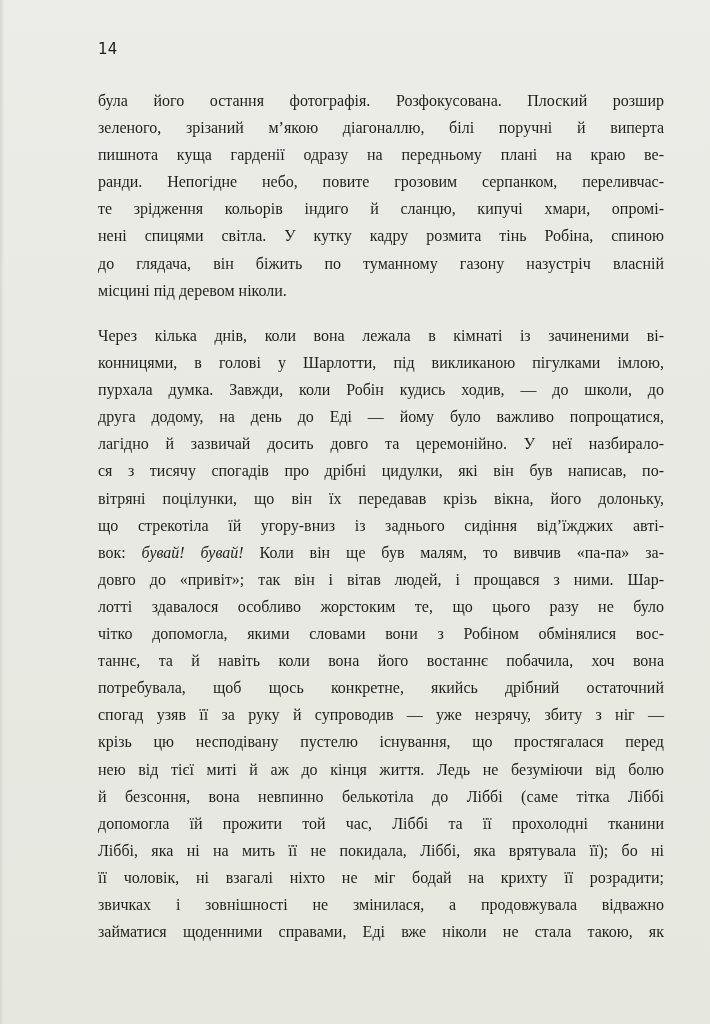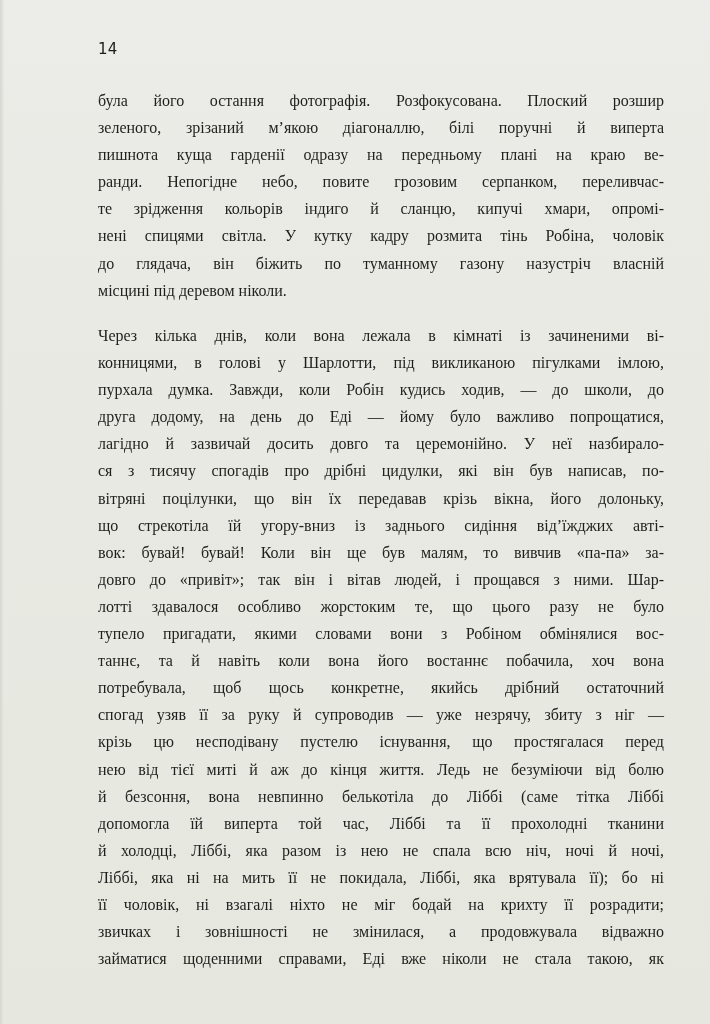--- a/index.html
+++ b/index.html
@@ -49,61 +49,60 @@
       line-height: 27.1px;
       white-space: nowrap;
       text-align: justify;
       text-align-last: justify;
     }
     .line.last {
       text-align-last: left;
     }
     .para1 { top: 87px; }
     .para2 { top: 322px; }
-    .ital { }
+    .ital { font-style: italic; }
   </style>
 </head>
 <body>
 
 <div class="page">
   <div class="page-edge"></div>
 
   <div class="page-number">14</div>
 
   <div class="text-block para1">
     <span class="line">була його остання фотографія. Розфокусована. Плоский розшир</span>
     <span class="line">зеленого, зрізаний м’якою діагоналлю, білі поручні й виперта</span>
     <span class="line">пишнота куща гарденії одразу на передньому плані на краю ве-</span>
     <span class="line">ранди. Непогідне небо, повите грозовим серпанком, переливчас-</span>
     <span class="line">те зрідження кольорів індиго й сланцю, кипучі хмари, опромі-</span>
-    <span class="line">нені спицями світла. У кутку кадру розмита тінь Робіна, чоловік</span>
+    <span class="line">нені спицями світла. У кутку кадру розмита тінь Робіна, спиною</span>
     <span class="line">до глядача, він біжить по туманному газону назустріч власній</span>
     <span class="line last">місцині під деревом ніколи.</span>
   </div>
 
   <div class="text-block para2">
     <span class="line">Через кілька днів, коли вона лежала в кімнаті із зачиненими ві-</span>
     <span class="line">конницями, в голові у Шарлотти, під викликаною пігулками імлою,</span>
     <span class="line">пурхала думка. Завжди, коли Робін кудись ходив, — до школи, до</span>
     <span class="line">друга додому, на день до Еді — йому було важливо попрощатися,</span>
     <span class="line">лагідно й зазвичай досить довго та церемонійно. У неї назбирало-</span>
     <span class="line">ся з тисячу спогадів про дрібні цидулки, які він був написав, по-</span>
     <span class="line">вітряні поцілунки, що він їх передавав крізь вікна, його долоньку,</span>
     <span class="line">що стрекотіла їй угору-вниз із заднього сидіння від’їжджих авті-</span>
     <span class="line"><span>вок: </span><span class="ital">бувай! бувай!</span><span> Коли він ще був малям, то вивчив «па-па» за-</span></span>
     <span class="line">довго до «привіт»; так він і вітав людей, і прощався з ними. Шар-</span>
     <span class="line">лотті здавалося особливо жорстоким те, що цього разу не було</span>
-    <span class="line">тупело пригадати, якими словами вони з Робіном обмінялися вос-</span>
+    <span class="line">чітко допомогла, якими словами вони з Робіном обмінялися вос-</span>
     <span class="line">таннє, та й навіть коли вона його востаннє побачила, хоч вона</span>
     <span class="line">потребувала, щоб щось конкретне, якийсь дрібний остаточний</span>
     <span class="line">спогад узяв її за руку й супроводив — уже незрячу, збиту з ніг —</span>
     <span class="line">крізь цю несподівану пустелю існування, що простягалася перед</span>
     <span class="line">нею від тієї миті й аж до кінця життя. Ледь не безуміючи від болю</span>
     <span class="line">й безсоння, вона невпинно белькотіла до Ліббі (саме тітка Ліббі</span>
-    <span class="line">допомогла їй виперта той час, Ліббі та її прохолодні тканини</span>
-    <span class="line">й холодці, Ліббі, яка разом із нею не спала всю ніч, ночі й ночі,</span>
+    <span class="line">допомогла їй прожити той час, Ліббі та її прохолодні тканини</span>
     <span class="line">Ліббі, яка ні на мить її не покидала, Ліббі, яка врятувала її); бо ні</span>
     <span class="line">її чоловік, ні взагалі ніхто не міг бодай на крихту її розрадити;</span>
     <span class="line">звичках і зовнішності не змінилася, а продовжувала відважно</span>
     <span class="line">займатися щоденними справами, Еді вже ніколи не стала такою, як</span>
 
   </div>
 </div>
 
 </body></html>

